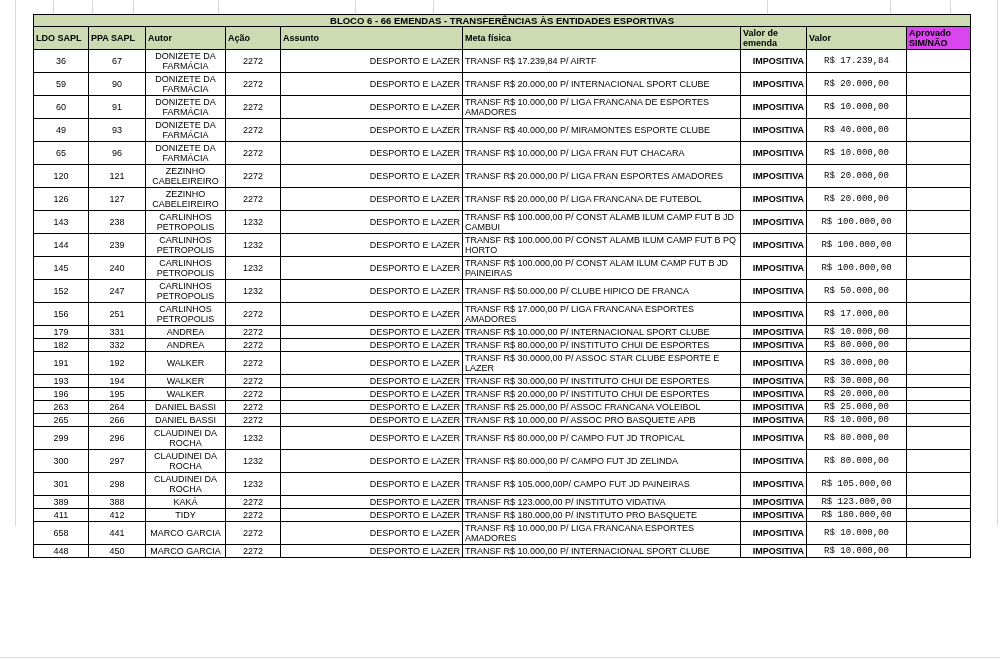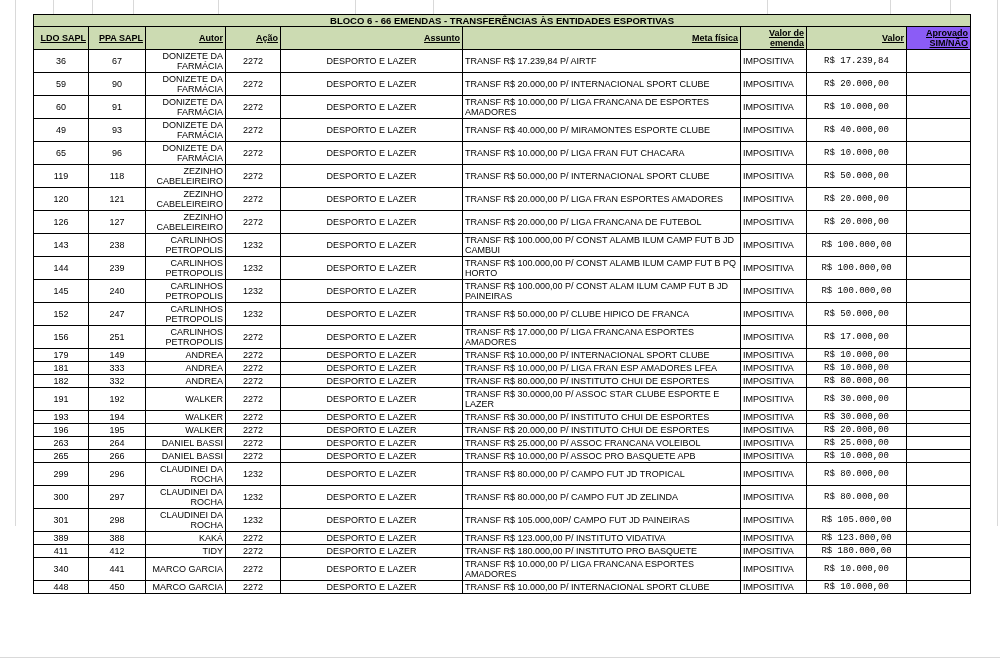--- a/index.html
+++ b/index.html
@@ -21,29 +21,29 @@
   }
   table.block th, table.block td {
     border: 1px solid #000; background: #fff;
     padding: 1px 2px; overflow: hidden; vertical-align: middle;
   }
   tr.title-row th {
     background: var(--green); font-weight: bold; text-align: center;
     font-size: 9.5px; height: 12px; padding: 0;
   }
   tr.header-row th {
-    background: var(--green); font-weight: bold; text-align: right;
-    white-space: pre-line; height: 21px; text-decoration: underline;
-  }
-  tr.header-row th.white-head { background: #8b5cf6; }
+    background: var(--green); font-weight: bold; text-align: left;
+    white-space: pre-line; height: 21px;
+  }
+  tr.header-row th.white-head { background: #d946ef; }
   td.c0, td.c1, td.c3 { text-align: center; }
-  td.c2 { text-align: right; }
-  td.c4 { text-align: center; }
+  td.c2 { text-align: center; }
+  td.c4 { text-align: right; }
   td.c5 { text-align: left; padding-left: 3px; }
-  td.c6 { text-align: left; padding-left: 4px; }
+  td.c6 { text-align: right; padding-left: 4px; font-weight: bold; }
   td.c7 { text-align: center; font-family: Liberation Mono, monospace; }
   td.c8 { text-align: center; }
   tbody tr td { height: 13px; }
 </style>
 </head>
 <body>
 
 <div class="sheet">
     <div class="gridline-h" style="top: 657px;"></div>
     <div class="gridline-v" style="left: 997px;"></div>
@@ -138,31 +138,20 @@
           <td class="c1">96</td>
           <td class="c2">DONIZETE DA FARMÁCIA</td>
           <td class="c3">2272</td>
           <td class="c4">DESPORTO E LAZER</td>
           <td class="c5">TRANSF R$ 10.000,00 P/ LIGA FRAN FUT CHACARA</td>
           <td class="c6">IMPOSITIVA</td>
           <td class="c7">R$ 10.000,00</td>
           <td class="c8"></td>
         </tr>
         <tr>
-          <td class="c0">119</td>
-          <td class="c1">118</td>
-          <td class="c2">ZEZINHO CABELEIREIRO</td>
-          <td class="c3">2272</td>
-          <td class="c4">DESPORTO E LAZER</td>
-          <td class="c5">TRANSF R$ 50.000,00 P/ INTERNACIONAL SPORT CLUBE</td>
-          <td class="c6">IMPOSITIVA</td>
-          <td class="c7">R$ 50.000,00</td>
-          <td class="c8"></td>
-        </tr>
-        <tr>
           <td class="c0">120</td>
           <td class="c1">121</td>
           <td class="c2">ZEZINHO CABELEIREIRO</td>
           <td class="c3">2272</td>
           <td class="c4">DESPORTO E LAZER</td>
           <td class="c5">TRANSF R$ 20.000,00 P/ LIGA FRAN ESPORTES AMADORES</td>
           <td class="c6">IMPOSITIVA</td>
           <td class="c7">R$ 20.000,00</td>
           <td class="c8"></td>
         </tr>
@@ -227,36 +216,25 @@
           <td class="c2">CARLINHOS PETROPOLIS</td>
           <td class="c3">2272</td>
           <td class="c4">DESPORTO E LAZER</td>
           <td class="c5">TRANSF R$ 17.000,00 P/ LIGA FRANCANA ESPORTES AMADORES</td>
           <td class="c6">IMPOSITIVA</td>
           <td class="c7">R$ 17.000,00</td>
           <td class="c8"></td>
         </tr>
         <tr>
           <td class="c0">179</td>
-          <td class="c1">149</td>
+          <td class="c1">331</td>
           <td class="c2">ANDREA</td>
           <td class="c3">2272</td>
           <td class="c4">DESPORTO E LAZER</td>
           <td class="c5">TRANSF R$ 10.000,00 P/ INTERNACIONAL SPORT CLUBE</td>
-          <td class="c6">IMPOSITIVA</td>
-          <td class="c7">R$ 10.000,00</td>
-          <td class="c8"></td>
-        </tr>
-        <tr>
-          <td class="c0">181</td>
-          <td class="c1">333</td>
-          <td class="c2">ANDREA</td>
-          <td class="c3">2272</td>
-          <td class="c4">DESPORTO E LAZER</td>
-          <td class="c5">TRANSF R$ 10.000,00 P/ LIGA FRAN ESP AMADORES LFEA</td>
           <td class="c6">IMPOSITIVA</td>
           <td class="c7">R$ 10.000,00</td>
           <td class="c8"></td>
         </tr>
         <tr>
           <td class="c0">182</td>
           <td class="c1">332</td>
           <td class="c2">ANDREA</td>
           <td class="c3">2272</td>
           <td class="c4">DESPORTO E LAZER</td>
@@ -369,21 +347,21 @@
           <td class="c1">412</td>
           <td class="c2">TIDY</td>
           <td class="c3">2272</td>
           <td class="c4">DESPORTO E LAZER</td>
           <td class="c5">TRANSF R$ 180.000,00 P/ INSTITUTO PRO BASQUETE</td>
           <td class="c6">IMPOSITIVA</td>
           <td class="c7">R$ 180.000,00</td>
           <td class="c8"></td>
         </tr>
         <tr>
-          <td class="c0">340</td>
+          <td class="c0">658</td>
           <td class="c1">441</td>
           <td class="c2">MARCO GARCIA</td>
           <td class="c3">2272</td>
           <td class="c4">DESPORTO E LAZER</td>
           <td class="c5">TRANSF R$ 10.000,00 P/ LIGA FRANCANA ESPORTES AMADORES</td>
           <td class="c6">IMPOSITIVA</td>
           <td class="c7">R$ 10.000,00</td>
           <td class="c8"></td>
         </tr>
         <tr>

